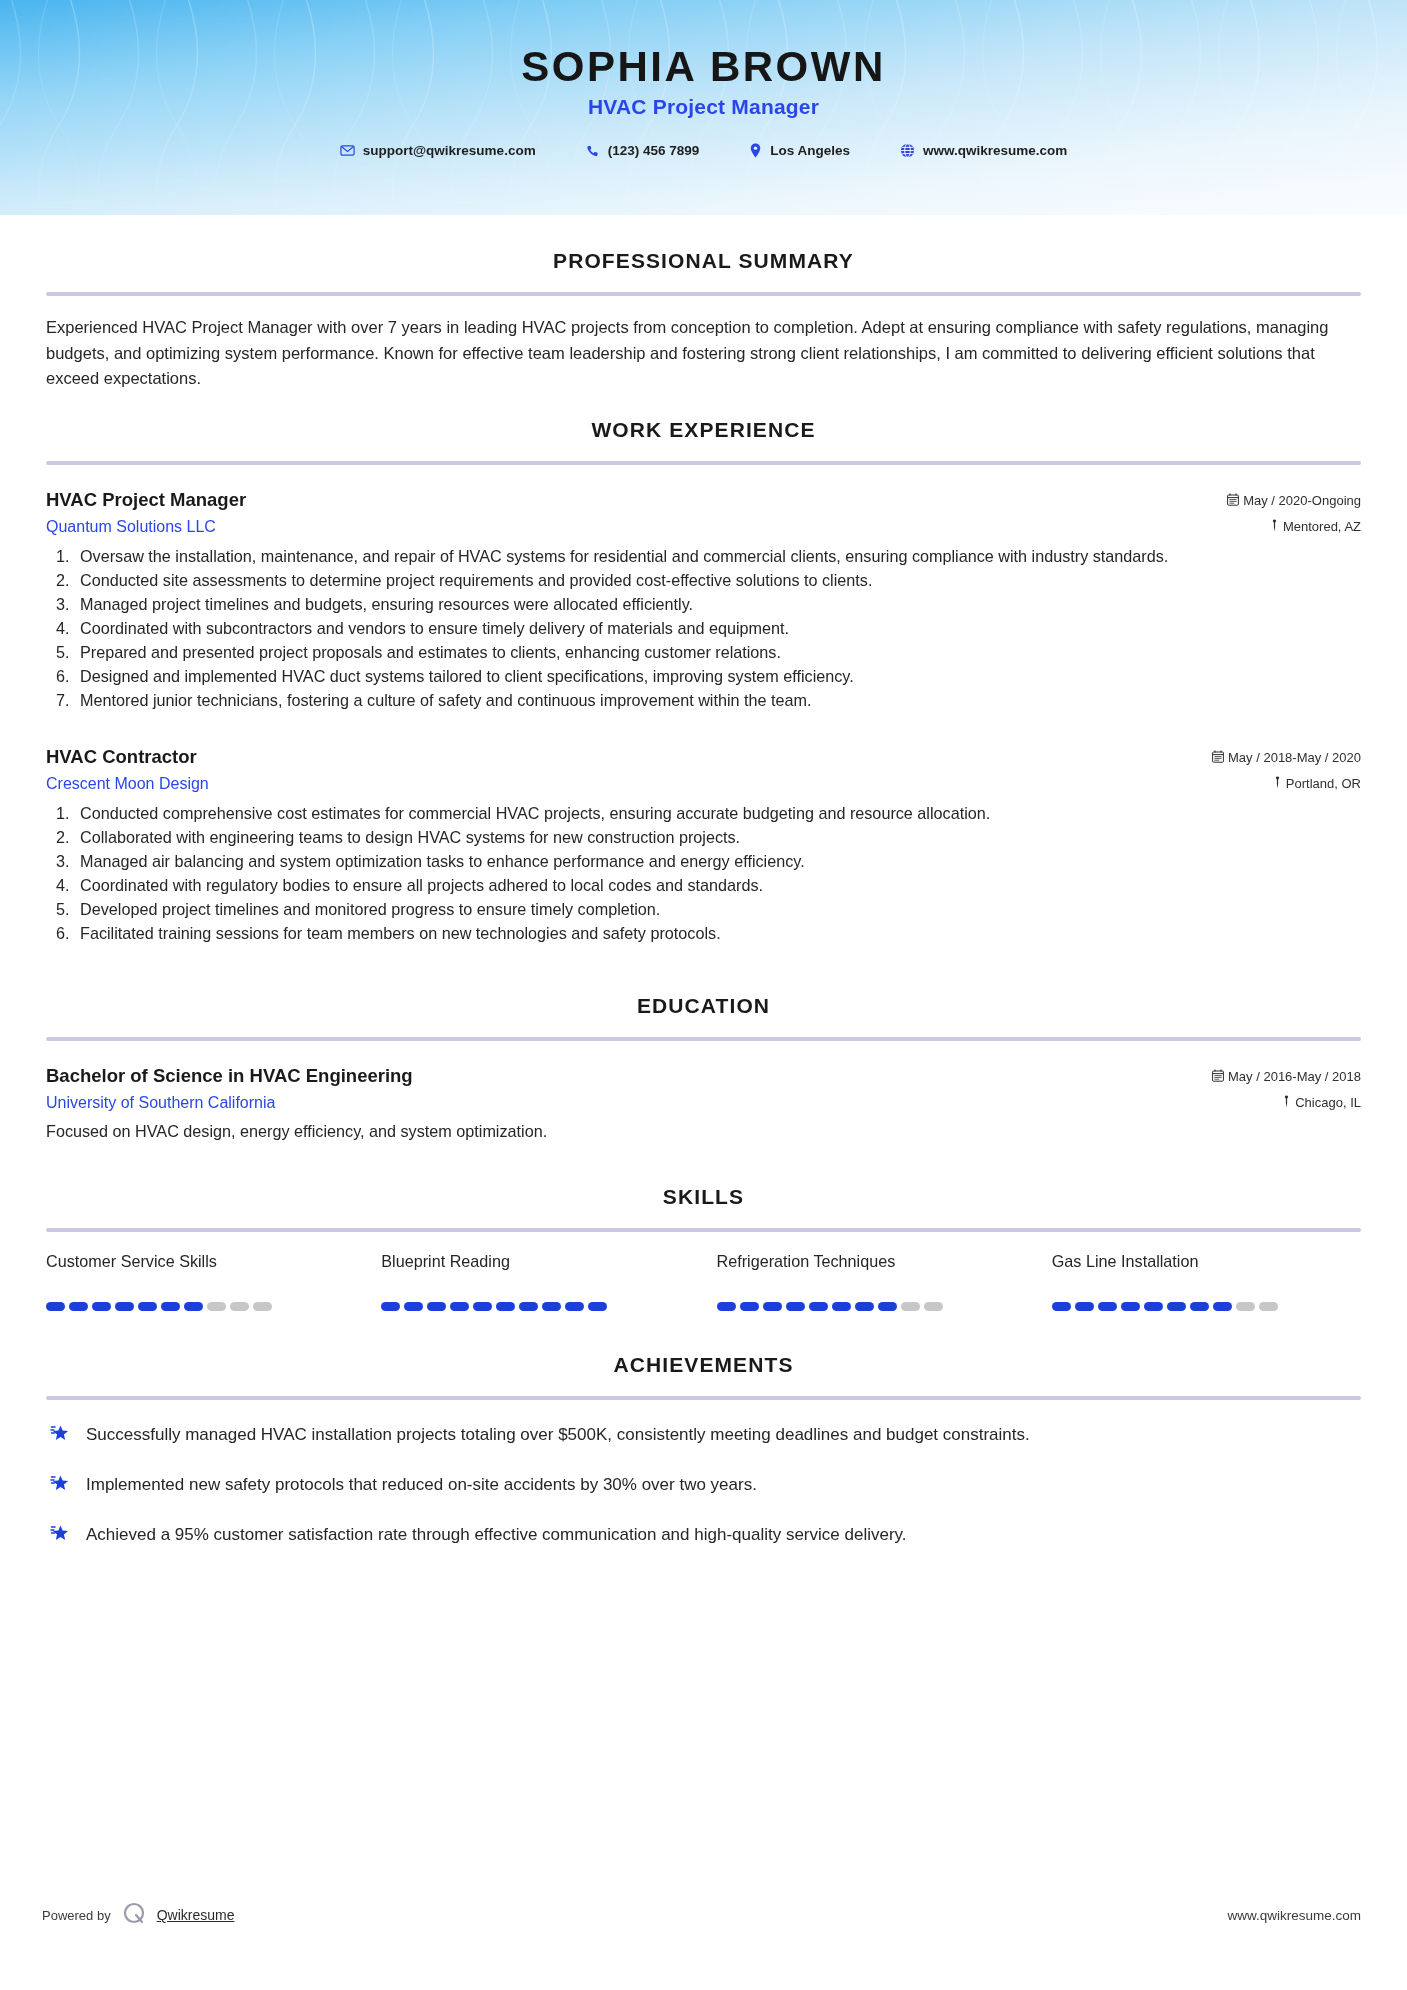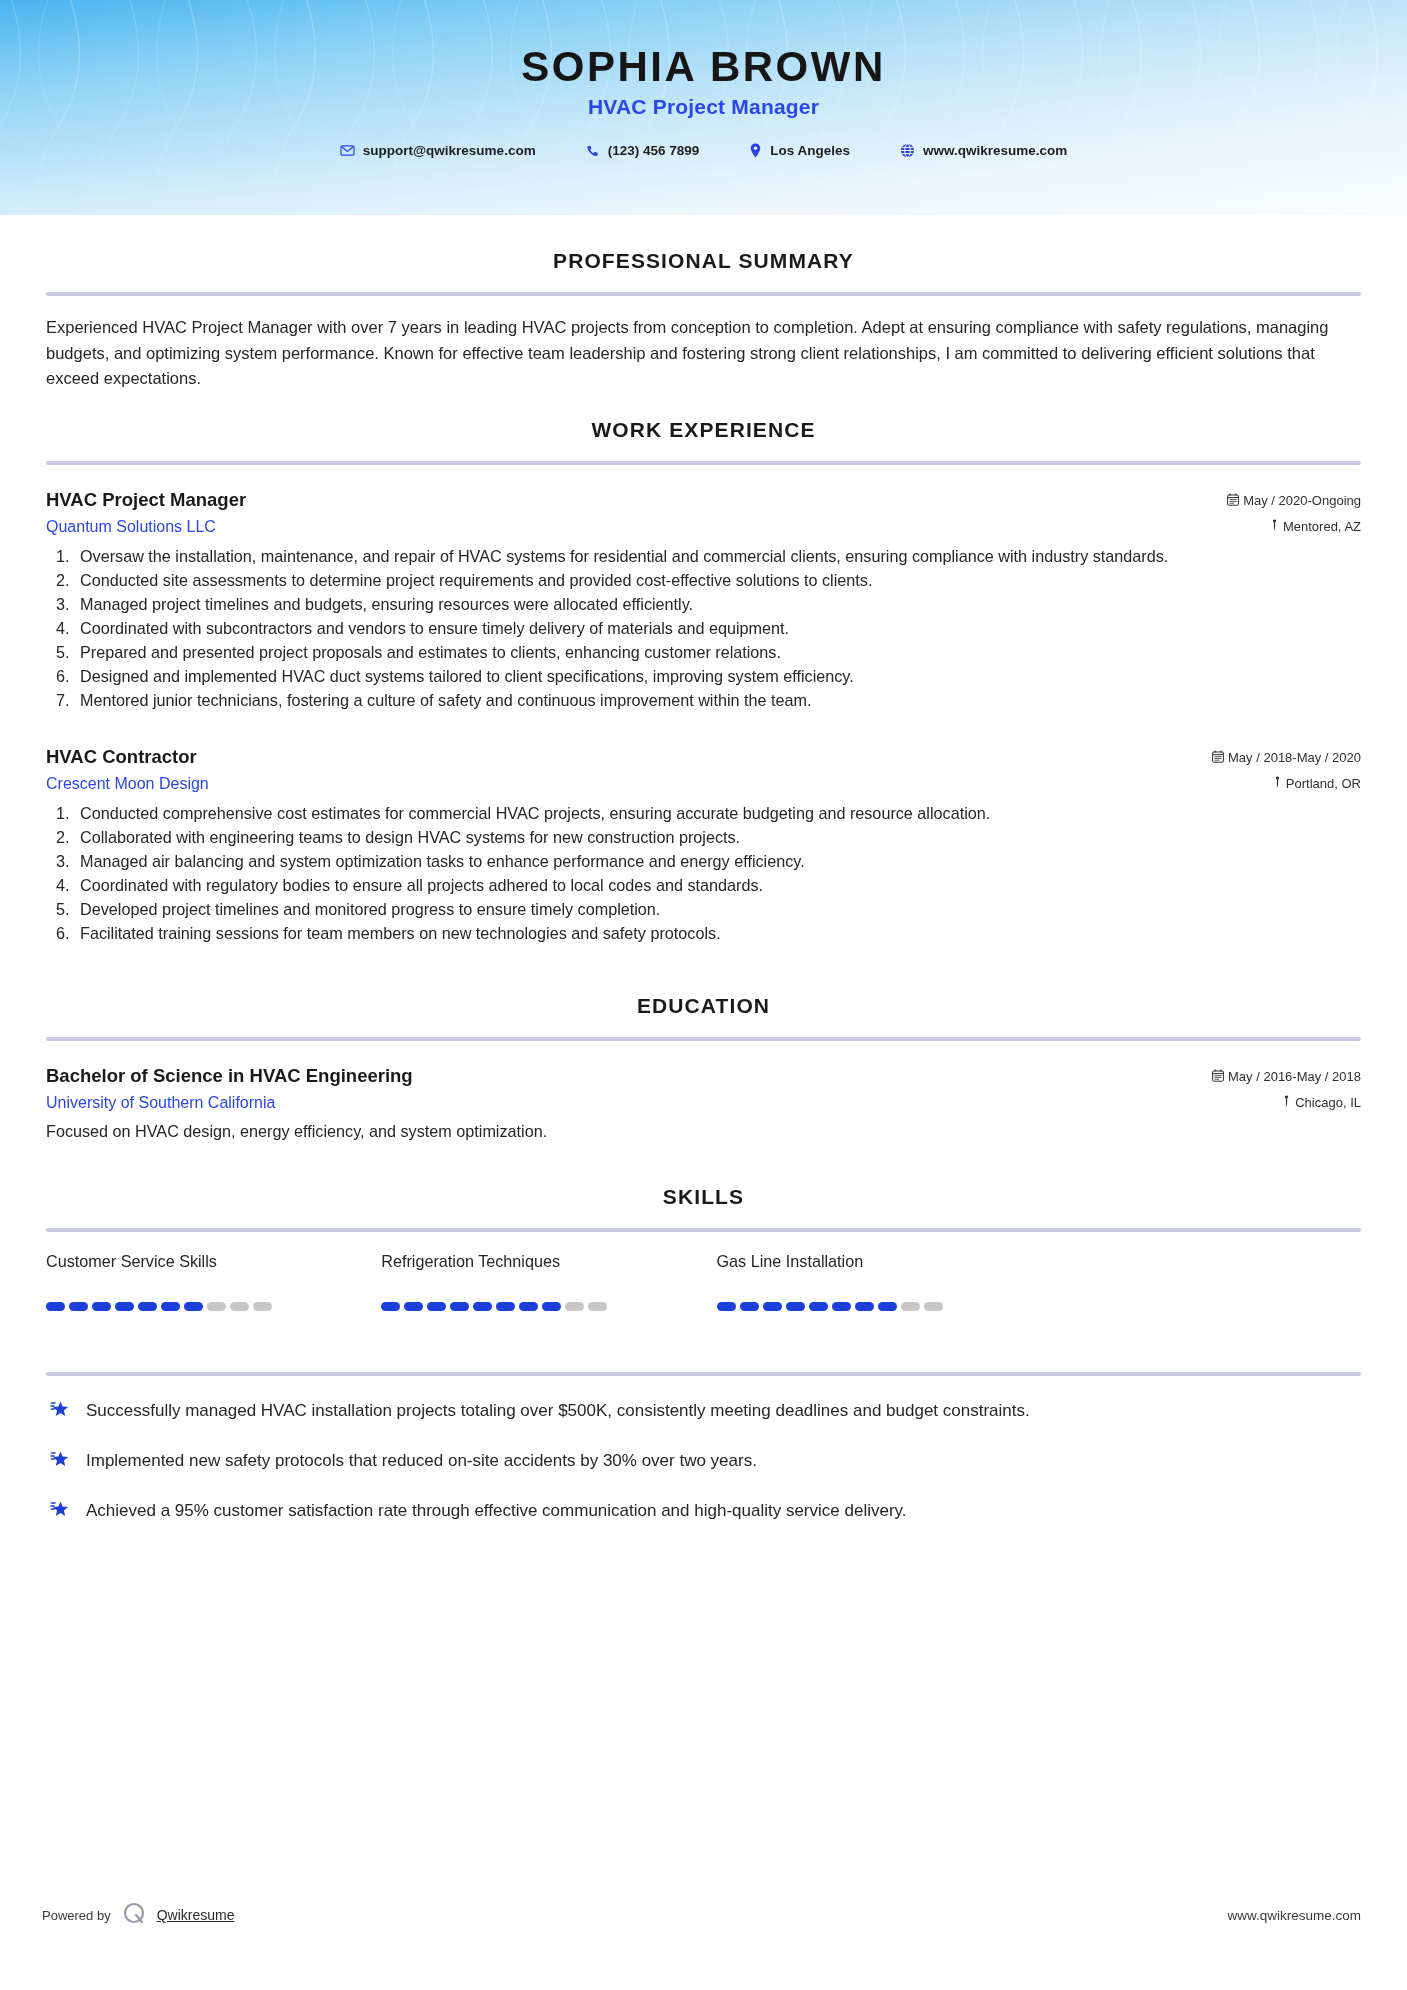--- a/index.html
+++ b/index.html
@@ -426,20 +426,35 @@
             <span class="seg on"></span>
             <span class="seg on"></span>
             <span class="seg on"></span>
             <span class="seg on"></span>
             <span class="seg"></span>
             <span class="seg"></span>
             <span class="seg"></span>
           </div>
       </div>
       <div>
+        <div class="skill-name">Blueprint Reading</div>
+        <div class="skill-bar">
+            <span class="seg on"></span>
+            <span class="seg on"></span>
+            <span class="seg on"></span>
+            <span class="seg on"></span>
+            <span class="seg on"></span>
+            <span class="seg on"></span>
+            <span class="seg on"></span>
+            <span class="seg on"></span>
+            <span class="seg on"></span>
+            <span class="seg on"></span>
+          </div>
+      </div>
+      <div>
         <div class="skill-name">Refrigeration Techniques</div>
         <div class="skill-bar">
             <span class="seg on"></span>
             <span class="seg on"></span>
             <span class="seg on"></span>
             <span class="seg on"></span>
             <span class="seg on"></span>
             <span class="seg on"></span>
             <span class="seg on"></span>
             <span class="seg on"></span>
@@ -460,20 +475,21 @@
             <span class="seg on"></span>
             <span class="seg"></span>
             <span class="seg"></span>
           </div>
       </div>
     </div>
   </div>
 
   <div class="section">
     <div class="spacer-lg" style="height:42px;"></div>
+    <div class="sec-title">ACHIEVEMENTS</div>
     <div class="sec-rule"></div>
 
     <div class="ach-list">
       <div class="ach-item">
         <span>
           <svg width="26" height="26" viewBox="0 0 26 26">
             <path d="M14.5 3.5 L16.6 8.6 L22.1 9 L17.9 12.6 L19.2 18 L14.5 15.1 L9.8 18 L11.1 12.6 L6.9 9 L12.4 8.6 Z" fill="#1b3fd8"></path>
             <path d="M5.5 5 L9 5 M5 8 L8 8 M5.5 11 L8.5 11" stroke="#1b3fd8" stroke-width="1.6" stroke-linecap="round"></path>
           </svg>
         </span>

